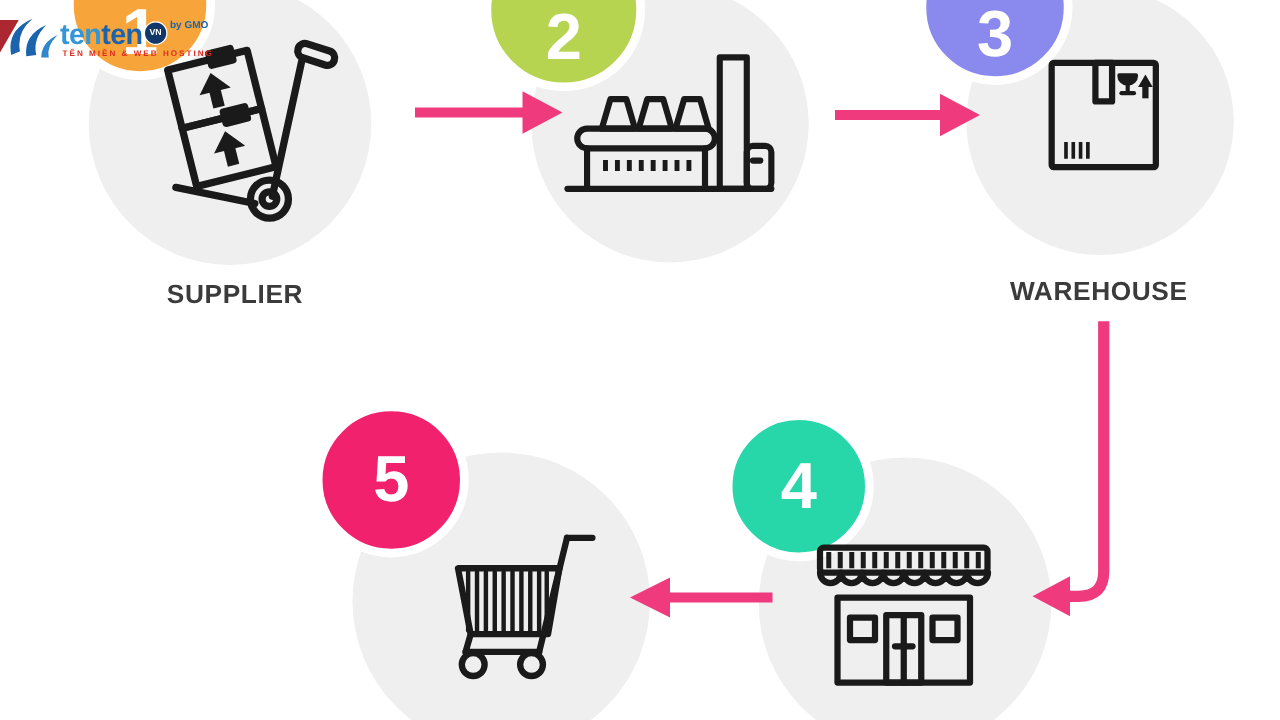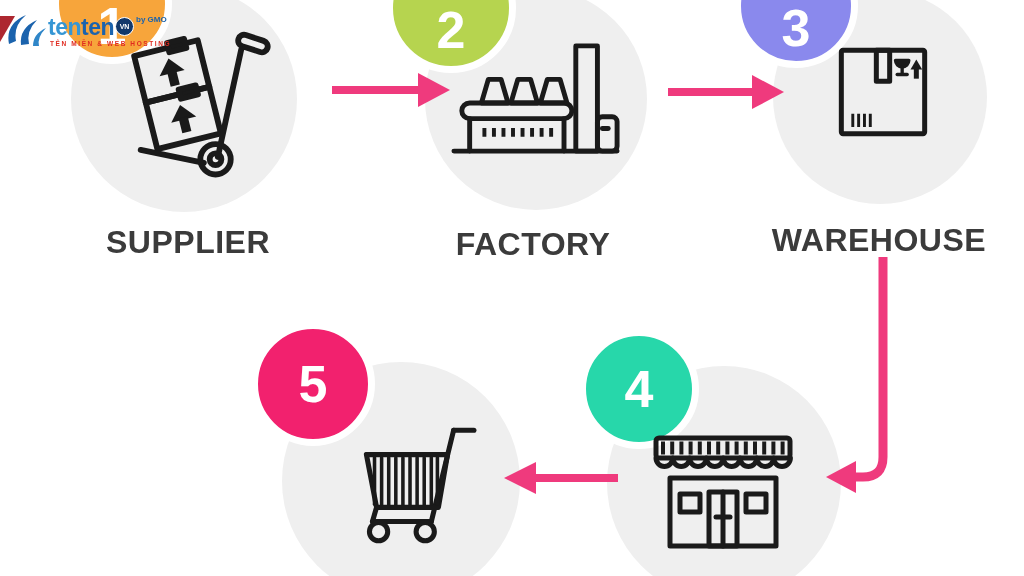--- a/index.html
+++ b/index.html
@@ -16,21 +16,21 @@
   .badge-num{color:#fff;font-weight:bold;font-size:52px;line-height:1;}
   .badge-top .badge-num{transform:translateY(22px);}
 
   
   .icon-svg{position:absolute;z-index:3;}
   .ink{stroke:var(--icon-black,#1A1A1A);fill:none;stroke-linecap:round;stroke-linejoin:round;}
   .ink-fill{fill:var(--icon-black,#1A1A1A);stroke:none;}
 
   
   .node-label{position:absolute;transform:translateX(-50%);z-index:3;
-              color:var(--label-gray,#3B3B3B);font-weight:bold;font-size:32px;letter-spacing:.5px;}
+              color:var(--label-gray,#3B3B3B);font-weight:bold;font-size:21px;letter-spacing:.5px;}
 
   
   .arrows{position:absolute;left:0;top:0;z-index:4;pointer-events:none;}
   .arrow-line{stroke:var(--arrow-pink,#EF3A7D);fill:none;}
   .arrow-head{fill:var(--arrow-pink,#EF3A7D);}
 
   
   .big-title{position:absolute;top:348px;left:50%;transform:translateX(-50%);
              white-space:nowrap;z-index:6;
              font-family:"DejaVu Sans",sans-serif;font-size:54px;font-weight:normal;letter-spacing:1px;
@@ -166,21 +166,20 @@
       <line x1="64" y1="35" x2="64" y2="81"></line>
         <line x1="71" y1="35" x2="71" y2="81"></line>
       <line x1="78" y1="35" x2="78" y2="81"></line>
         <line x1="85" y1="35" x2="85" y2="81"></line>
       <line x1="92" y1="35" x2="92" y2="81"></line>
         <line x1="98" y1="35" x2="98" y2="81"></line>
     </g>
   </svg>
 
   <div class="node-label" style="left:188px;top:224px;">SUPPLIER</div>
-  <div class="node-label" style="left:533px;top:226px;">FACTORY</div>
   <div class="node-label" style="left:879px;top:222px;">WAREHOUSE</div>
 
   <svg class="arrows" width="1024" height="576" viewBox="0 0 1024 576">
     <g>
       <line class="arrow-line" x1="332" y1="90" x2="420" y2="90" stroke-width="8"></line>
       <polygon class="arrow-head" points="418,73 418,107 450,90"></polygon>
     </g>
     <g>
       <line class="arrow-line" x1="668" y1="92" x2="754" y2="92" stroke-width="8"></line>
       <polygon class="arrow-head" points="752,75 752,109 784,92"></polygon>

